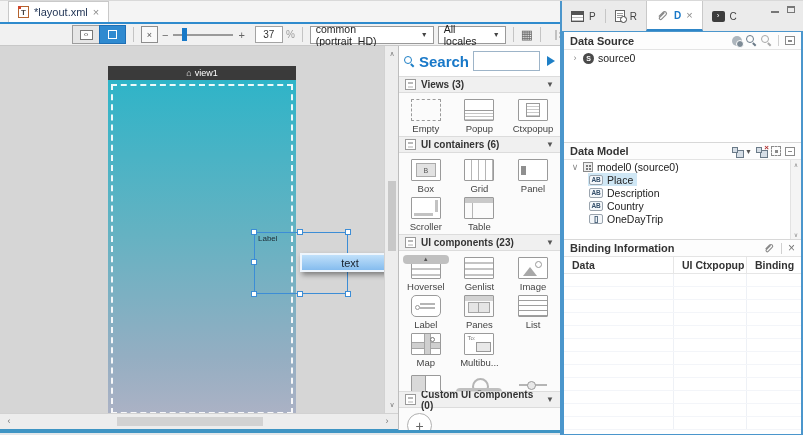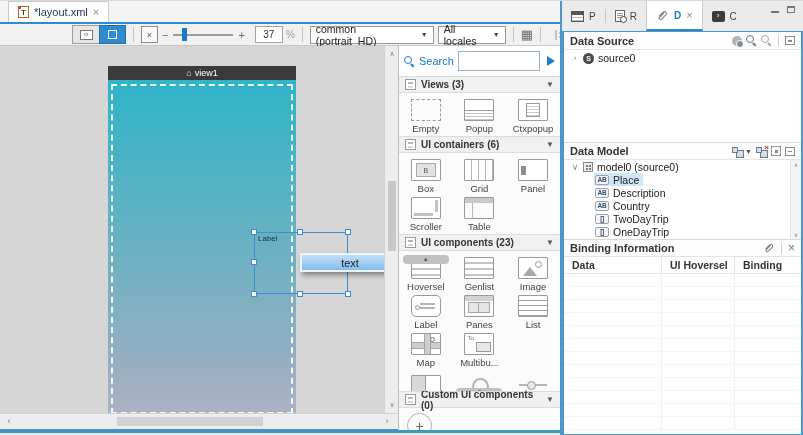--- a/index.html
+++ b/index.html
@@ -73,21 +73,21 @@
   .hs-thumb{ position:absolute; left:117px; top:3px; width:146px; height:9px; background:#d2d2d2; }
   .bottom-strip{ position:absolute; left:0; top:428px; width:560px; height:4px; background:#3f95c4; }
   .bottom-gray{ position:absolute; left:0; top:432px; width:560px; height:3px; background:#e2e7ea; }
 
   
   .palette{ position:absolute; left:398px; top:45px; width:162px; height:384px; background:#fbfbfb; border-left:1px solid #bdbdbd; overflow:hidden;}
   .psearch{ height:30px; display:flex; align-items:center; gap:4px; padding:0 5px; background:#fff; }
   .mag{ width:11px; height:11px; position:relative; display:inline-block; flex:none;}
   .mag::before{ content:""; position:absolute; left:0; top:0; width:6px; height:6px; border:1.6px solid var(--c,#1e7fc6); border-radius:50%; }
   .mag::after{ content:""; position:absolute; left:7px; top:7px; width:4px; height:1.6px; background:var(--c,#1e7fc6); transform:rotate(45deg); transform-origin:left center; }
-  .psearch .slabel{ color:#1878c8; font-weight:normal; font-size:11px; }
+  .psearch .slabel{ color:#1878c8; font-weight:bold; font-size:15px; }
   .psearch input{ flex:1; min-width:0; height:20px; border:1px solid #9db4c8; background:#fff; font-size:10px; padding:0 3px;
                   font-family:"Liberation Sans",sans-serif; outline:none;}
   .srun{ width:0; height:0; border-left:8px solid #1e7fc6; border-top:5px solid transparent; border-bottom:5px solid transparent; flex:none; margin-left:3px;}
   .sect-h{ height:17px; background:#f0f0f0; border-top:1px solid #dcdcdc; border-bottom:1px solid #dcdcdc;
            display:flex; align-items:center; gap:5px; padding:0 6px; }
   .sect-ic{ width:11px; height:11px; border:1px solid #9a9a9a; background:#fff; position:relative; flex:none;}
   .sect-ic::after{ content:""; position:absolute; left:2px; right:2px; top:2px; height:2px; background:#b9b9b9; box-shadow:0 4px 0 #d9d9d9;}
   .sect-title{ font-size:10px; font-weight:bold; color:#333; }
   .sect-caret{ margin-left:auto; font-size:8px; color:#555; }
   .pgrid{ display:flex; flex-wrap:wrap; padding:3px 0 2px 0; background:#fbfbfb; }
@@ -172,31 +172,31 @@
   .tree-row{ display:flex; align-items:center; gap:4px; height:16px; padding-left:7px; font-size:10.5px; color:#222;}
   .tw-arrow{ color:#888; font-size:9px; width:8px; text-align:center; flex:none;}
   .src-badge{ width:11px; height:11px; border-radius:50%; background:#4a4a4a; color:#fff; font-size:7px; font-weight:bold;
               display:flex; align-items:center; justify-content:center; flex:none;}
   .dm-wrap{ position:relative; height:79px; background:#fff;}
   .dm-scroll{ position:absolute; right:0; top:0; bottom:0; width:11px; background:#f4f4f4; border-left:1px solid #e2e2e2;
               color:#888; font-size:6px; text-align:center;}
   .dm-scroll .sa-up{ position:absolute; top:1px; left:0; right:0;}
   .dm-scroll .sa-dn{ position:absolute; bottom:1px; left:0; right:0;}
   .dm-row{ display:flex; align-items:center; gap:4px; height:13px; font-size:10.5px; color:#222; padding-left:7px;}
-  .dm-field{ padding-left:30px; }
+  .dm-field{ padding-left:24px; }
   .field-inner{ display:flex; align-items:center; gap:4px; padding:0 4px 0 1px; height:13px;}
   .field-inner.selected{ background:#cfe7f5; }
   .gear-ic{ width:10px; height:10px; border:1px solid #8a8a8a; background:#eee; position:relative; flex:none;}
   .gear-ic::after{ content:""; position:absolute; left:2px; top:2px; width:2px; height:2px; background:#777; box-shadow:3px 0 0 #777,0 3px 0 #777,3px 3px 0 #777;}
   .ab-badge{ min-width:14px; height:10px; border:1px solid #9aa4ae; background:#f4f7fa; color:#35506b; font-size:6.5px; font-weight:bold;
              display:flex; align-items:center; justify-content:center; border-radius:2px; padding:0 1px; flex:none; letter-spacing:-.3px;}
   .bi-sect{ flex:1; display:flex; flex-direction:column; min-height:0;}
   .bi-cols{ display:flex; height:17px; border-bottom:1px solid #e6e6e6; flex:none;}
   .bi-col{ font-size:10.5px; font-weight:bold; color:#333; padding:2px 0 0 8px; border-right:1px solid #e6e6e6;}
-  .bc-data{ width:98px;} .bc-ui{ width:73px;} .bc-bind{ flex:1; border-right:none;}
+  .bc-data{ width:110px;} .bc-ui{ width:73px;} .bc-bind{ flex:1; border-right:none;}
   .bi-rows{ flex:1; overflow:hidden;}
   .bi-row{ display:flex; height:13px; border-bottom:1px solid #f3f5f9;}
   .bi-cell{ border-right:1px solid #eef1f6; } .bi-cell:last-child{ border-right:none;}
   .x-close{ color:#777; font-size:12px; line-height:10px; }
 </style>
 </head>
 <body>
 
 <div class="app">
 
@@ -478,47 +478,41 @@
         </div>
         <div class="dm-row dm-field">
           <span class="field-inner">
             <span class="ab-badge">AB</span>
             <span>Country</span>
           </span>
         </div>
         <div class="dm-row dm-field">
           <span class="field-inner">
             <span class="ab-badge">[]</span>
-            <span>TwoDayTrip</span>
-          </span>
-        </div>
-        <div class="dm-row dm-field">
-          <span class="field-inner">
-            <span class="ab-badge">[]</span>
             <span>OneDayTrip</span>
           </span>
         </div>
         <div class="dm-scroll">
           <span class="sa-up">∧</span>
           <span class="sa-dn">∨</span>
         </div>
       </div>
 
       <div class="bi-sect">
         <div class="rsect-h" style="border-top:1px solid #d8d8d8;">
           <span class="rsect-title">Binding Information</span>
           <svg class="clip" width="12" height="12" viewBox="0 0 13 13">
             <path d="M3.2 7.2 L7.2 3.2 a1.9 1.9 0 0 1 2.7 2.7 L5.6 10.2 a1.3 1.3 0 0 1 -1.9 -1.9 L8 4.0" fill="none" stroke="#8a8a8a" stroke-width="1.2" stroke-linecap="round"></path>
           </svg>
           <span class="rs-sep"></span>
           <span class="x-close">×</span>
         </div>
         <div class="bi-cols">
           <div class="bi-col bc-data">Data</div>
-          <div class="bi-col bc-ui">UI Hoversel</div>
+          <div class="bi-col bc-ui">UI Ctxpopup</div>
           <div class="bi-col bc-bind">Binding</div>
         </div>
         <div class="bi-rows">
           <div class="bi-row">
               <div class="bi-cell bc-data"></div>
               <div class="bi-cell bc-ui"></div>
               <div class="bi-cell bc-bind"></div>
             </div>
           <div class="bi-row">
               <div class="bi-cell bc-data"></div>

